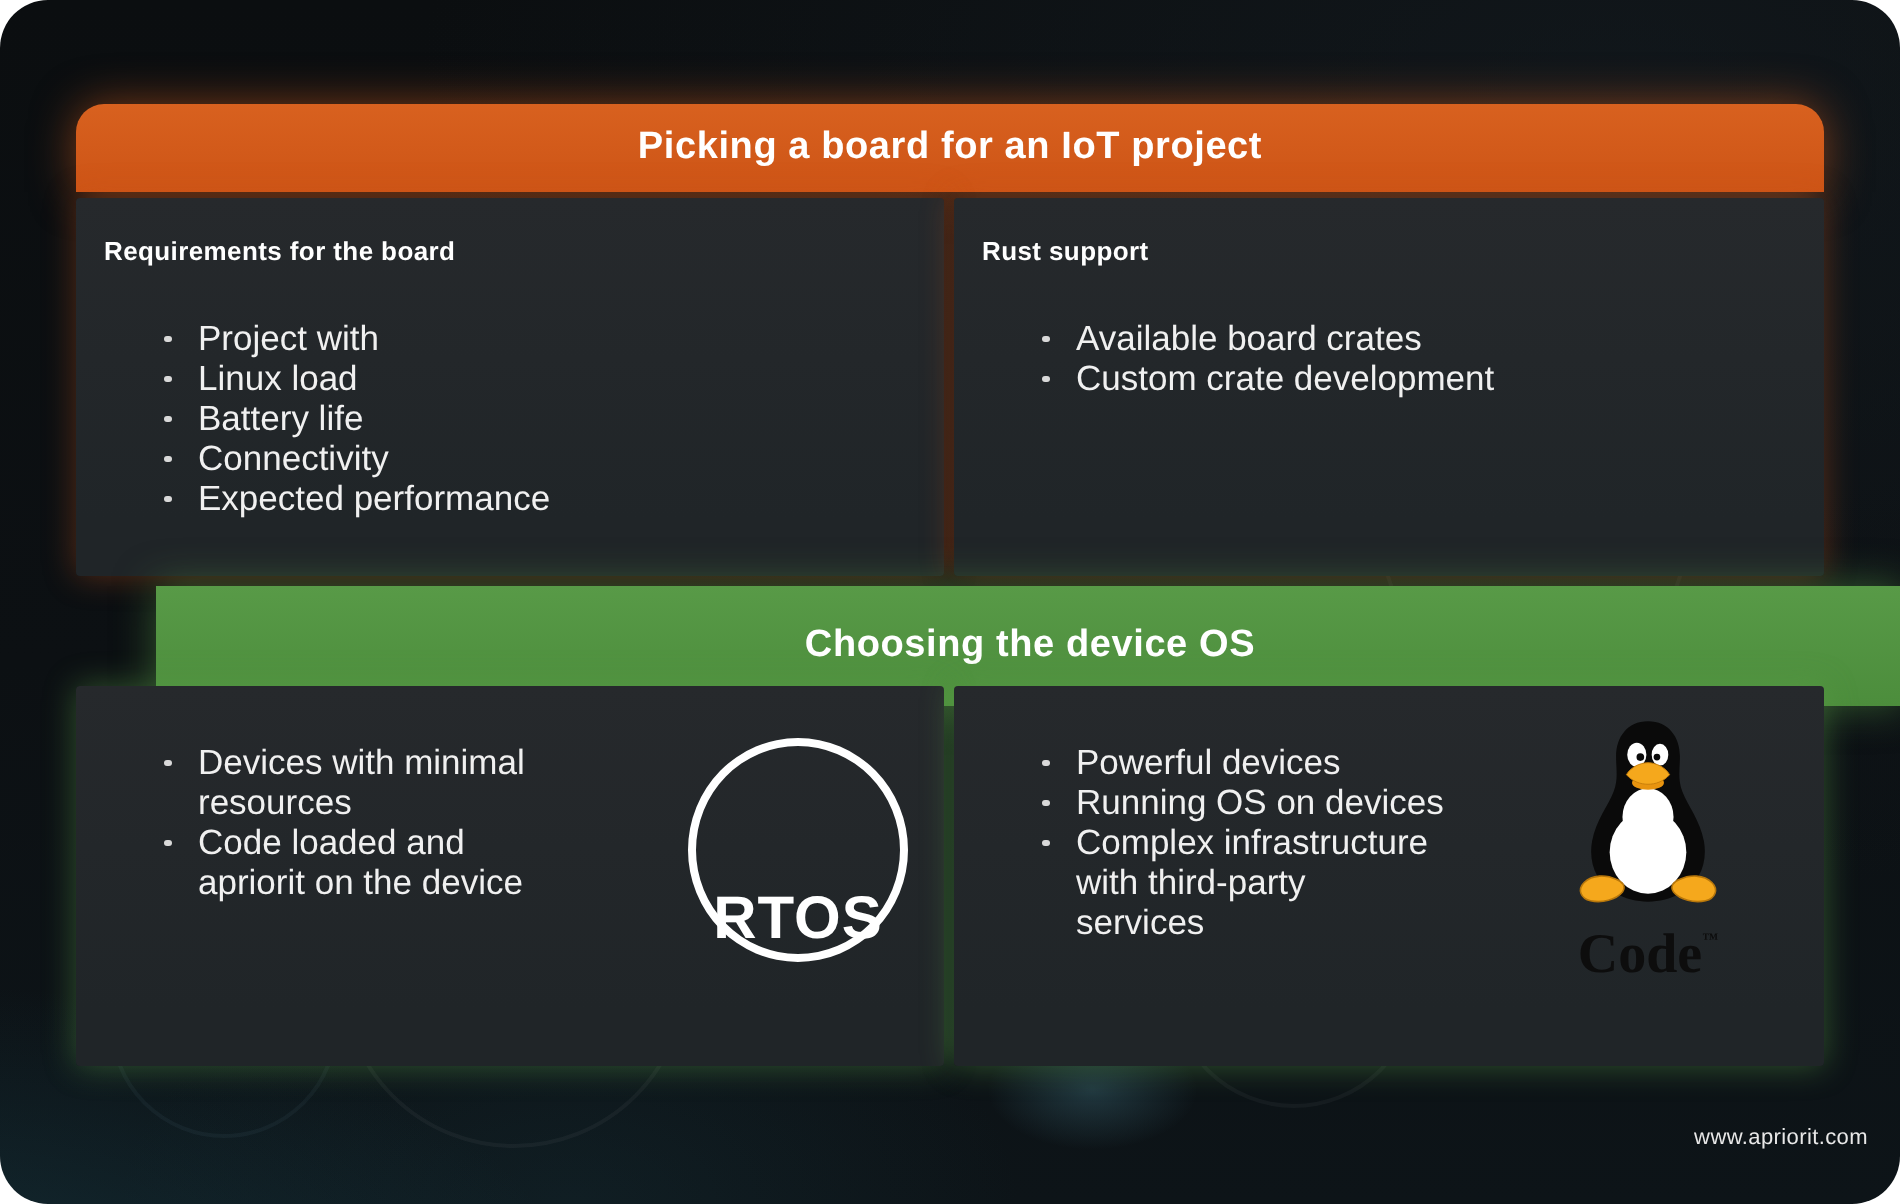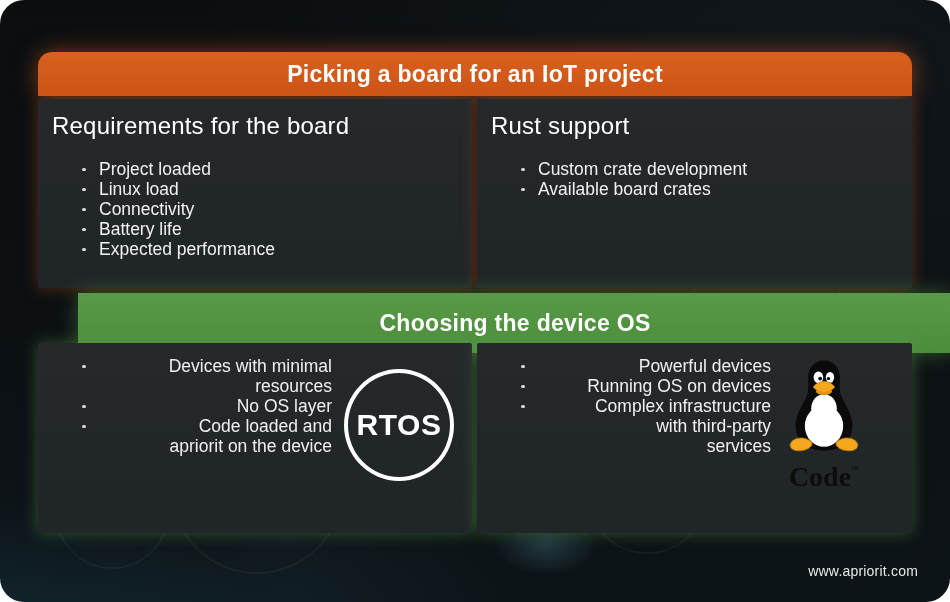--- a/index.html
+++ b/index.html
@@ -30,21 +30,21 @@
   }
   .ring.r1 { left: 170px; top: 400px; width: 170px; height: 170px; }
   .ring.r2 { left: 690px; top: 190px; width: 150px; height: 150px; border-color: rgba(255,255,255,0.035); }
   .ring.r3 { left: 585px; top: 430px; width: 120px; height: 120px; border-color: rgba(255,255,255,0.04); }
   .ring.r4 { left: 55px; top: 455px; width: 110px; height: 110px; border-color: rgba(160,220,230,0.05); }
 
   
   .banner {
     position: absolute; left: 38px; width: 874px;
     display: flex; align-items: center; justify-content: center;
-    color: #ffffff; font-weight: 700; font-size: 23px; letter-spacing: 0.3px;
+    color: #ffffff; font-weight: 700; font-size: 19px; letter-spacing: 0.3px;
   }
   .banner.orange {
     top: 52px; height: 44px;
     border-radius: 14px 14px 0 0;
     background: linear-gradient(180deg, #d8611f 0%, #cd5416 100%);
     box-shadow: 0 0 22px rgba(214, 92, 28, 0.55);
   }
   .banner.green {
     top: 293px; height: 60px;
     background: linear-gradient(180deg, #589a47 0%, #4c8d3c 100%);
@@ -59,64 +59,64 @@
   }
   .panel.warm { box-shadow: 0 0 16px rgba(212, 90, 28, 0.38); }
   .panel.cool { box-shadow: 0 0 16px rgba(95, 165, 75, 0.45); }
   .panel.tl { left: 38px;  top: 99px;  width: 434px; height: 189px; }
   .panel.tr { left: 477px; top: 99px;  width: 435px; height: 189px; }
   .panel.bl { left: 38px;  top: 343px; width: 434px; height: 190px; }
   .panel.br { left: 477px; top: 343px; width: 435px; height: 190px; }
 
   .panel h2 {
     margin: 16px 0 0 14px;
-    font-size: 24px; font-weight: 400; color: #ffffff; letter-spacing: 0.2px;
+    font-size: 13px; font-weight: 700; color: #ffffff; letter-spacing: 0.2px;
     line-height: 22px;
   }
   ul.bullets {
     list-style: none;
     margin: 22px 0 0 0; padding: 0 0 0 44px;
     color: #f0f0f0; font-size: 17.5px; line-height: 20px; font-weight: 400;
   }
-  .panel.no-head ul.bullets { margin-top: 13px; text-align: right; }
+  .panel.no-head ul.bullets { margin-top: 28px; }
   ul.bullets li { position: relative; padding-left: 17px; }
   ul.bullets .dot {
     position: absolute; left: 0; top: 8.5px;
     width: 3.5px; height: 3.5px; border-radius: 50%;
     background: #d9d9d9;
   }
   .li-text { white-space: pre-line; }
   .panel.bl ul.bullets { max-width: 250px; }
   .panel.br ul.bullets { max-width: 250px; }
 
   
   .rtos-badge {
     position: absolute; left: 306px; top: 26px;
     width: 102px; height: 104px;
     border: 4px solid #ffffff; border-radius: 50%;
-    display: flex; align-items: center; justify-content: center;
+    display: flex; align-items: flex-end; justify-content: center;
     color: #ffffff; font-weight: 700; font-size: 30px; letter-spacing: 0.5px;
   }
 
   
   .linux-logo {
     position: absolute; top: 16px; right: 42px; width: 92px;
     text-align: center;
   }
   .linux-wordmark {
     margin-top: 1px;
     font-family: "Liberation Serif", serif;
     font-weight: 700; font-size: 28px; line-height: 1;
     color: #0d0d0d;
   }
   .linux-wordmark sup { font-size: 8px; vertical-align: 14px; }
 
   .footer-url {
-    position: absolute; top: 563px; right: 32px;
-    color: #e8e8e8; font-size: 14px; letter-spacing: 0.2px;
+    position: absolute; top: 563px; right: 16px;
+    color: #e8e8e8; font-size: 11px; letter-spacing: 0.2px;
   }
 </style>
 </head>
 <body>
 
 <div class="stage">
   <div class="card">
     <div class="ring r1"></div>
     <div class="ring r2"></div>
     <div class="ring r3"></div>
@@ -125,78 +125,74 @@
     <div class="banner orange">
       <span>Picking a board for an IoT project</span>
     </div>
 
     <div class="panel tl warm">
       <h2>Requirements for the board</h2>
       <ul class="bullets">
 
           <li>
             <span class="dot"></span>
-            <span class="li-text">Project loaded</span>
+            <span class="li-text">Project with</span>
           </li>
 
           <li>
             <span class="dot"></span>
             <span class="li-text">Linux load</span>
           </li>
 
           <li>
             <span class="dot"></span>
+            <span class="li-text">Battery life</span>
+          </li>
+
+          <li>
+            <span class="dot"></span>
             <span class="li-text">Connectivity</span>
-          </li>
-
-          <li>
-            <span class="dot"></span>
-            <span class="li-text">Battery life</span>
           </li>
 
           <li>
             <span class="dot"></span>
             <span class="li-text">Expected performance</span>
           </li>
         </ul>
     </div>
 
     <div class="panel tr warm">
       <h2>Rust support</h2>
       <ul class="bullets">
 
           <li>
             <span class="dot"></span>
+            <span class="li-text">Available board crates</span>
+          </li>
+
+          <li>
+            <span class="dot"></span>
             <span class="li-text">Custom crate development</span>
-          </li>
-
-          <li>
-            <span class="dot"></span>
-            <span class="li-text">Available board crates</span>
           </li>
         </ul>
     </div>
 
     <div class="banner green">
       <span>Choosing the device OS</span>
     </div>
 
     <div class="panel bl cool no-head">
       <ul class="bullets">
 
           <li>
             <span class="dot"></span>
             <span class="li-text">Devices with minimal
 resources</span>
           </li>
 
-          <li>
-            <span class="dot"></span>
-            <span class="li-text">No OS layer</span>
-          </li>
 
           <li>
             <span class="dot"></span>
             <span class="li-text">Code loaded and
 apriorit on the device</span>
           </li>
         </ul>
       <div class="rtos-badge">
         <span>RTOS</span>
       </div>

